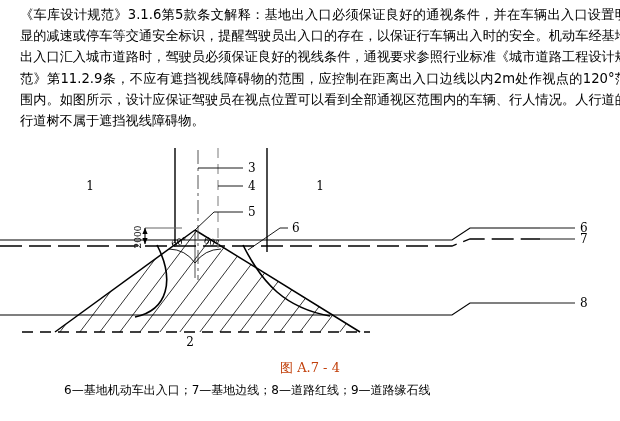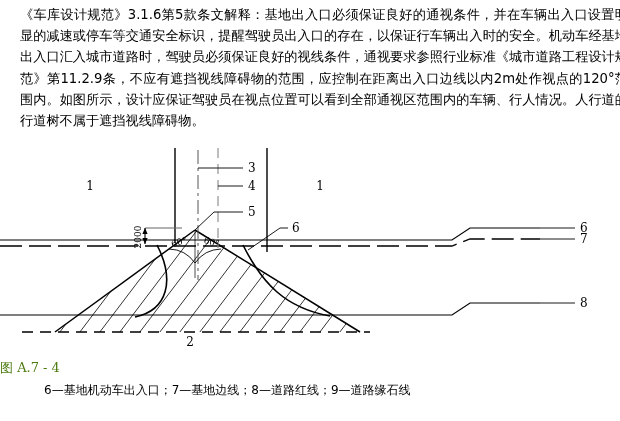--- a/index.html
+++ b/index.html
@@ -35,37 +35,38 @@
     left: 0; top: 140px;
     width: 620px; height: 225px;
   }
   #figure svg { display: block; }
 
   
   #caption {
     position: absolute;
     left: 0; top: 359px;
     width: 620px;
+    text-align: center;
     font-size: 13px;
     font-family: "DejaVu Serif", "Liberation Serif", serif;
-    color: #4d7c0f;
+    color: #c2410c;
   }
 
   
   #legend {
     position: absolute;
     left: 0; top: 381px;
     width: 620px;
     font-size: 12px;
     line-height: 19px;
     color: #000;
     font-family: "DejaVu Sans", "Liberation Sans", sans-serif;
   }
   #legend .line1 { padding-left: 14px; }
-  #legend .line2 { padding-left: 44px; }
+  #legend .line2 { padding-left: 64px; }
 
   .lbl {
     font-family: "DejaVu Serif", "Liberation Serif", serif;
     font-size: 12px;
     fill: #000;
   }
   .lbl-small {
     font-family: "DejaVu Serif", "Liberation Serif", serif;
     font-size: 9px;
     fill: #000;

